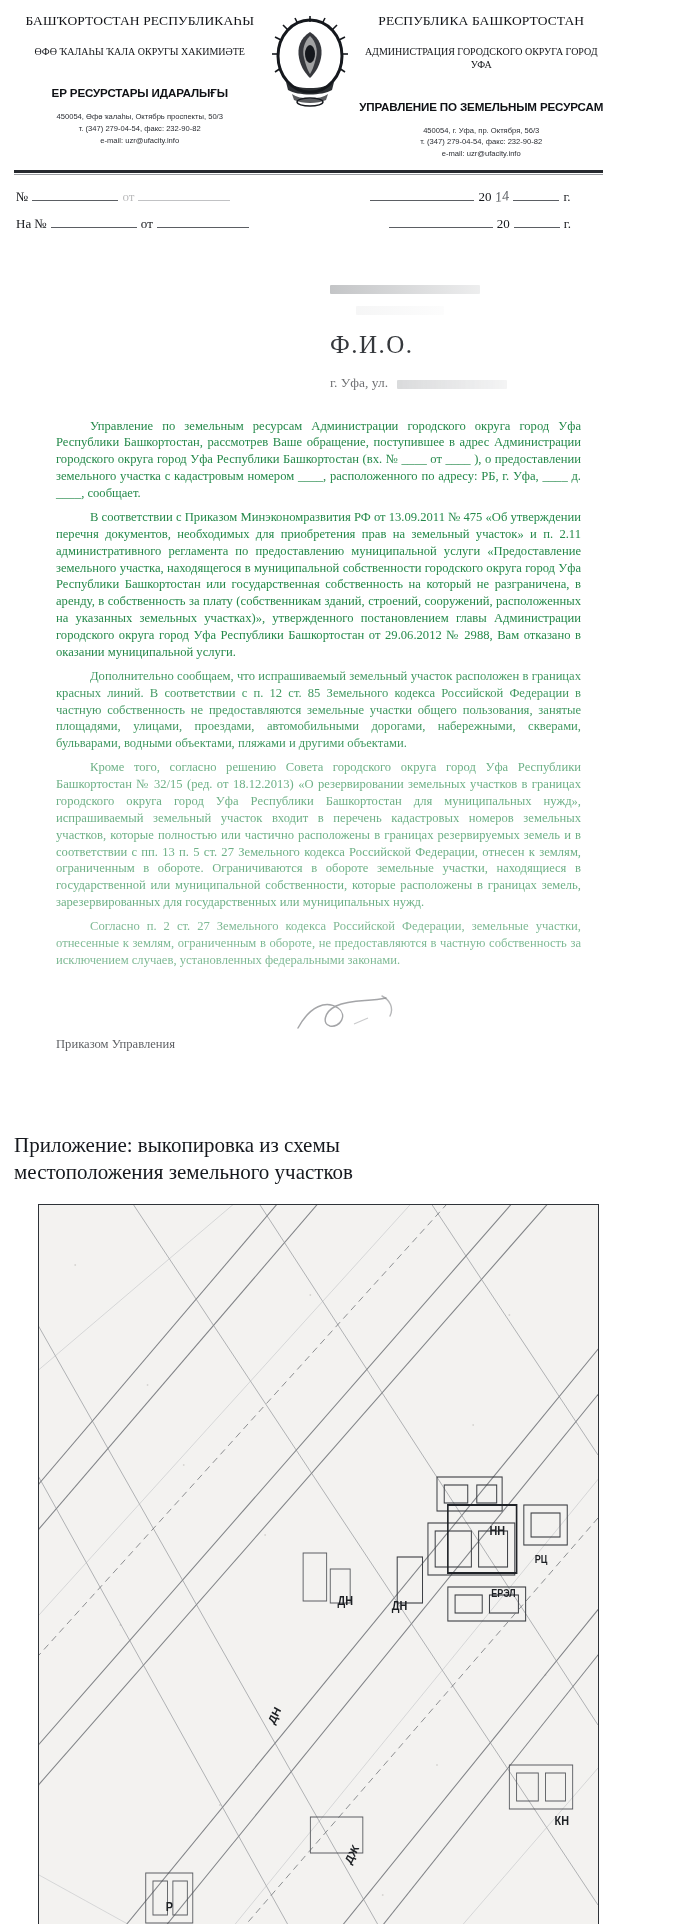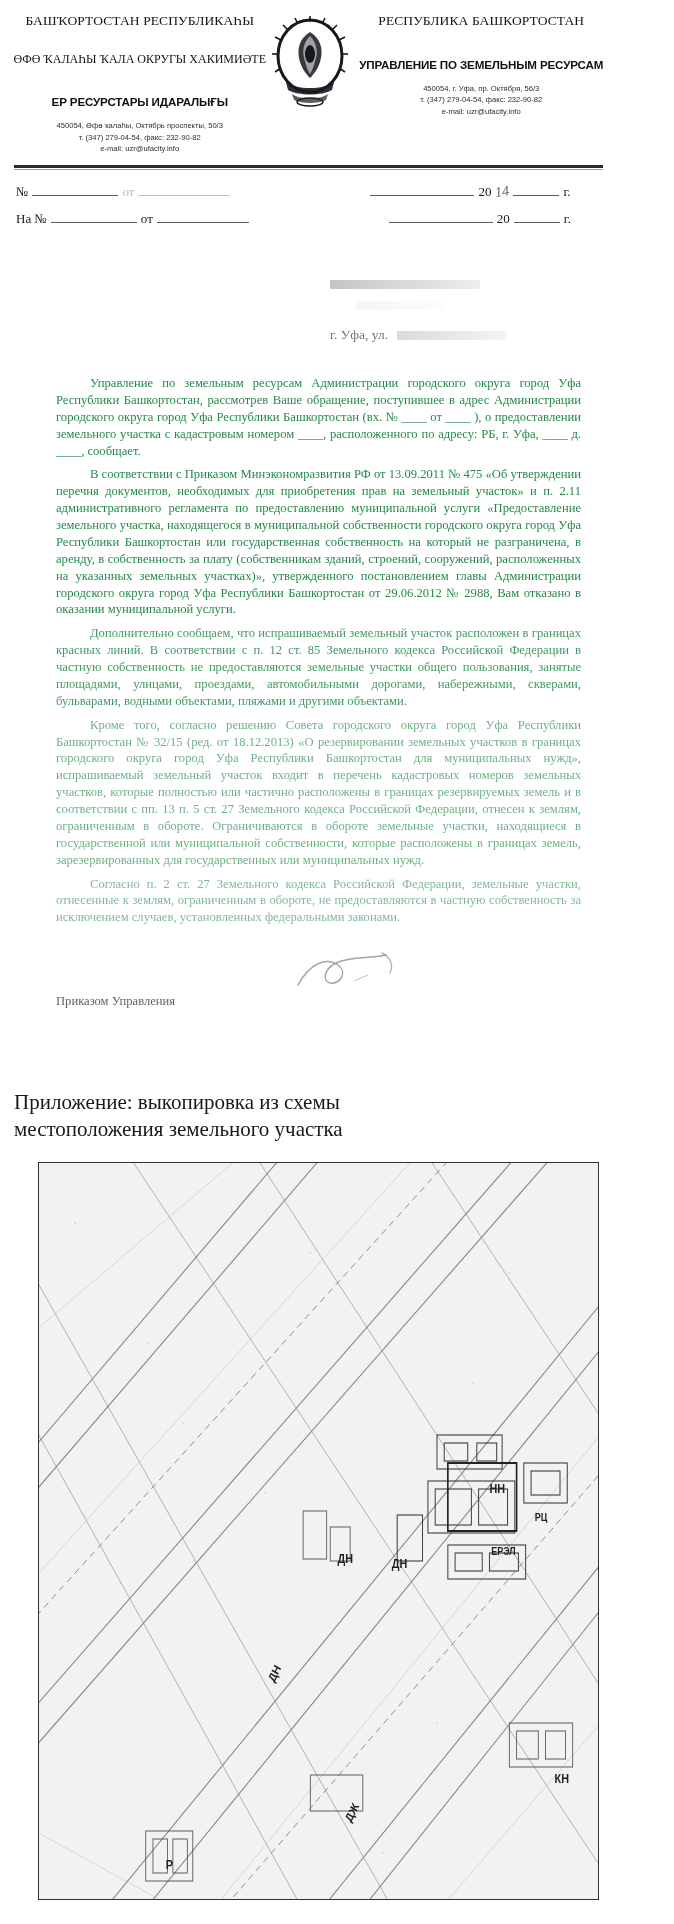--- a/index.html
+++ b/index.html
@@ -33,23 +33,23 @@
   .lh-col.left{padding-left:4px;}
   .lh-col.right{padding-right:0;}
   .lh-line1{
     font-size:13.5px;
     letter-spacing:.1px;
     line-height:1.3;
     color:#121418;
     white-space:nowrap;
   }
   .lh-line2{
-    font-size:12px;
+    font-size:10px;
     line-height:1.35;
-    margin-top:21px;
+    margin-top:15px;
     color:#121418;
   }
   .lh-dept{
     font-family:Liberation Sans, sans-serif;
     font-weight:bold;
     font-size:11.6px;
     letter-spacing:-0.15px;
     margin-top:28px;
     color:#0f1115;
     white-space:nowrap;
@@ -251,20 +251,21 @@
         <path d="M40 20 C34 26 32 34 34 42 C36 50 38 55 40 58 C42 55 44 50 46 42 C48 34 46 26 40 20 Z" fill="#f7f7f5" opacity=".55"></path>
         <ellipse cx="40" cy="38" rx="5" ry="9" fill="#15181d"></ellipse>
         <path d="M16 66 C26 74 54 74 64 66 L62 74 C52 80 28 80 18 74 Z" fill="#15181d" opacity=".9"></path>
         <path d="M22 78 C30 84 50 84 58 78 L56 84 C48 88 32 88 24 84 Z" fill="#15181d" opacity=".7"></path>
         <ellipse cx="40" cy="86" rx="13" ry="4" fill="none" stroke="#15181d" stroke-width="1.4"></ellipse>
       </svg>
     </div>
 
     <div class="lh-col right">
       <div class="lh-line1">РЕСПУБЛИКА БАШКОРТОСТАН</div>
+      <div class="lh-line2">АДМИНИСТРАЦИЯ ГОРОДСКОГО ОКРУГА ГОРОД УФА</div>
       <div class="lh-dept">УПРАВЛЕНИЕ ПО ЗЕМЕЛЬНЫМ РЕСУРСАМ</div>
       <div class="lh-contacts">
         <div>450054, г. Уфа, пр. Октября, 56/3</div>
         <div>т. (347) 279-04-54, факс: 232-90-82</div>
         <div>e-mail: uzr@ufacity.info</div>
       </div>
     </div>
   </div>
 
   <hr class="hr-thick">
@@ -294,20 +295,21 @@
       <span class="rule r-w3"></span>
       <span class="fld-label">20</span>
       <span class="rule r-w4"></span>
       <span class="fld-label">г.</span>
     </div>
   </div>
 
   <div class="addressee">
     <span class="redact-bar" style="width:150px;"></span>
     <span class="redact-bar ghost" style="width:88px;margin-left:26px;"></span>
+    <span class="fio">Ф.И.О.</span>
     <div class="addr-line">
       <span>г. Уфа, ул.</span>
       <span class="redact-bar" style="width:110px;margin-left:6px;"></span>
     </div>
   </div>
 
   <div class="body">
     <p class="p-fade-1">Управление по земельным ресурсам Администрации городского округа город Уфа Республики Башкортостан, рассмотрев Ваше обращение, поступившее в адрес Администрации городского округа город Уфа Республики Башкортостан (вх. № ____ от ____ ), о предоставлении земельного участка с кадастровым номером ____, расположенного по адресу: РБ, г. Уфа, ____ д. ____, сообщает.</p>
     <p class="p-fade-1">В соответствии с Приказом Минэкономразвития РФ от 13.09.2011 № 475 «Об утверждении перечня документов, необходимых для приобретения прав на земельный участок» и п. 2.11 административного регламента по предоставлению муниципальной услуги «Предоставление земельного участка, находящегося в муниципальной собственности городского округа город Уфа Республики Башкортостан или государственная собственность на который не разграничена, в аренду, в собственность за плату (собственникам зданий, строений, сооружений, расположенных на указанных земельных участках)», утвержденного постановлением главы Администрации городского округа город Уфа Республики Башкортостан от 29.06.2012 № 2988, Вам отказано в оказании муниципальной услуги.</p>
     <p class="p-fade-2">Дополнительно сообщаем, что испрашиваемый земельный участок расположен в границах красных линий. В соответствии с п. 12 ст. 85 Земельного кодекса Российской Федерации в частную собственность не предоставляются земельные участки общего пользования, занятые площадями, улицами, проездами, автомобильными дорогами, набережными, скверами, бульварами, водными объектами, пляжами и другими объектами.</p>
@@ -319,21 +321,21 @@
     <span class="sig-title">Приказом Управления</span>
     <svg class="sig-mark" viewBox="0 0 120 46" aria-hidden="true">
       <path d="M8 34 C20 12 36 6 48 14 C58 21 50 34 40 32 C32 30 34 18 46 12 C62 5 78 8 96 4" fill="none" stroke="#23262c" stroke-width="1.5" opacity=".75" stroke-linecap="round"></path>
       <path d="M92 2 C100 6 104 14 100 22" fill="none" stroke="#23262c" stroke-width="1.4" opacity=".6" stroke-linecap="round"></path>
       <path d="M64 30 L78 24" fill="none" stroke="#23262c" stroke-width="1.1" opacity=".45"></path>
     </svg>
   </div>
 
   <div class="appendix">
     <div>Приложение: выкопировка из схемы</div>
-    <div>местоположения земельного участка</div>
+    <div>местоположения земельного участков</div>
   </div>
 
   <div class="map-frame">
     <svg class="map-svg" viewBox="0 0 618 736" preserveAspectRatio="none" aria-hidden="true">
       <rect x="0" y="0" width="618" height="736" fill="#f3f2f0"></rect>
 
       <g fill="#b9b7b3" opacity=".5">
         <circle cx="40" cy="60" r="1"></circle>
           <circle cx="120" cy="180" r="1"></circle>
           <circle cx="300" cy="90" r="1"></circle>

